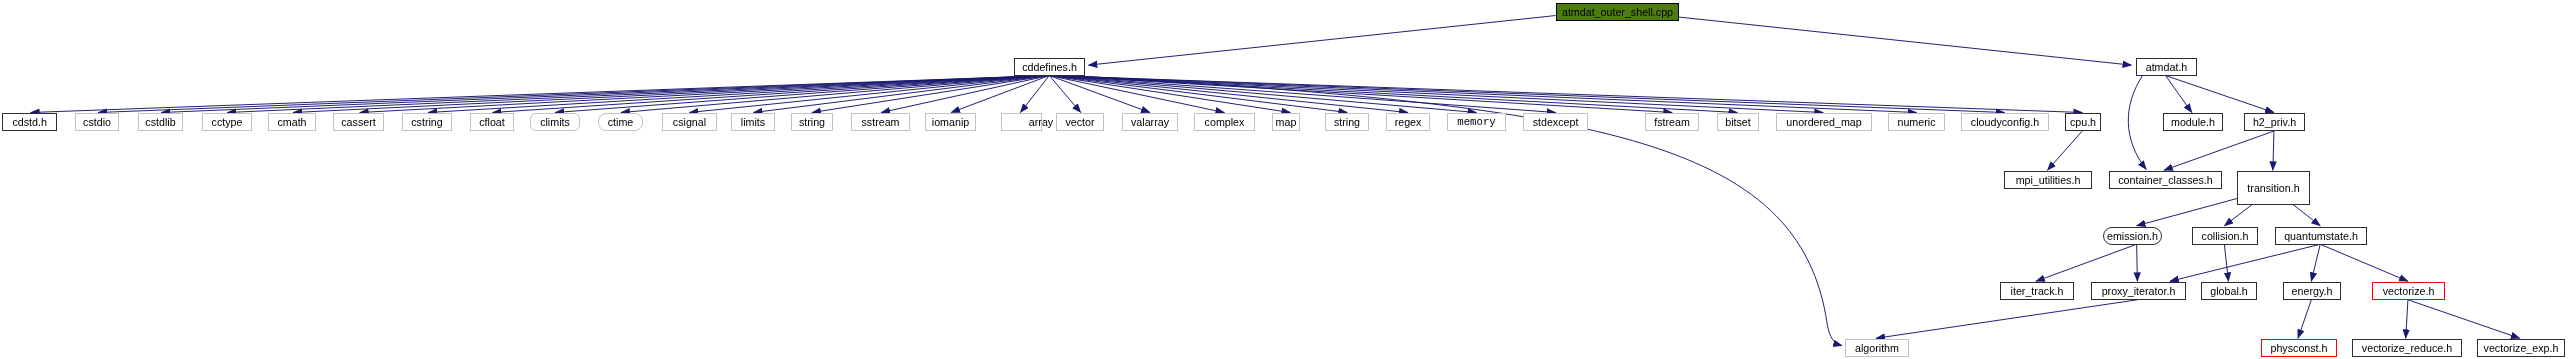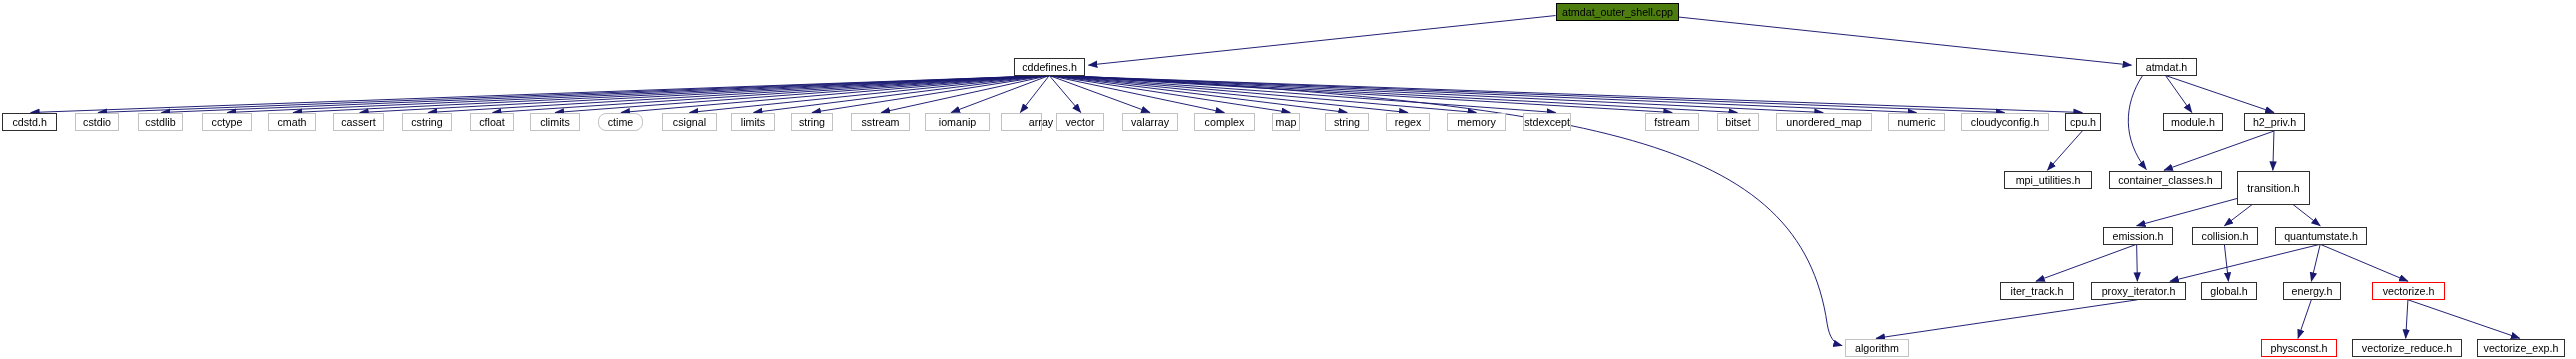--- a/index.html
+++ b/index.html
@@ -84,48 +84,48 @@
       <div class="node doc" style="left: 1014px; top: 58px; width: 71px; height: 18px;">cddefines.h</div>
       <div class="node doc" style="left: 2136px; top: 58px; width: 61px; height: 18px;">atmdat.h</div>
       <div class="node doc" style="left: 2.2px; top: 113px; width: 55px; height: 18px;">cdstd.h</div>
       <div class="node plain" style="left: 75px; top: 113px; width: 44px; height: 18px;">cstdio</div>
       <div class="node plain" style="left: 138px; top: 113px; width: 45px; height: 18px;">cstdlib</div>
       <div class="node plain" style="left: 202px; top: 113px; width: 50px; height: 18px;">cctype</div>
       <div class="node plain" style="left: 268px; top: 113px; width: 48px; height: 18px;">cmath</div>
       <div class="node plain" style="left: 333px; top: 113px; width: 51px; height: 18px;">cassert</div>
       <div class="node plain" style="left: 402px; top: 113px; width: 50px; height: 18px;">cstring</div>
       <div class="node plain" style="left: 470px; top: 113px; width: 44px; height: 18px;">cfloat</div>
-      <div class="node plain" style="left: 530px; top: 113px; width: 50px; height: 18px;">climits</div>
+      <div class="node plain" style="left: 530px; top: 113px; width: 50px; height: 18px; border-radius: 6px;">climits</div>
       <div class="node plain" style="left: 598px; top: 113px; width: 45px; height: 18px; border-radius: 8px;">ctime</div>
       <div class="node plain" style="left: 662px; top: 113px; width: 55px; height: 18px;">csignal</div>
       <div class="node plain" style="left: 731px; top: 113px; width: 44px; height: 18px;">limits</div>
       <div class="node plain" style="left: 791px; top: 113px; width: 42px; height: 18px;">string</div>
       <div class="node plain" style="left: 851px; top: 113px; width: 59px; height: 18px;">sstream</div>
-      <div class="node plain" style="left: 925px; top: 113px; width: 65px; height: 18px;">iomanip</div>
+      <div class="node plain" style="left: 925px; top: 113px; width: 51px; height: 18px;">iomanip</div>
       <div class="node plain" style="left: 1001px; top: 113px; width: 39px; height: 18px; padding-left: 39px;">array</div>
       <div class="node plain" style="left: 1056px; top: 113px; width: 48px; height: 18px;">vector</div>
       <div class="node plain" style="left: 1122px; top: 113px; width: 56px; height: 18px;">valarray</div>
       <div class="node plain" style="left: 1194px; top: 113px; width: 61px; height: 18px;">complex</div>
       <div class="node plain" style="left: 1272px; top: 113px; width: 28px; height: 18px;">map</div>
       <div class="node plain" style="left: 1325px; top: 113px; width: 44px; height: 18px;">string</div>
       <div class="node plain" style="left: 1386px; top: 113px; width: 44px; height: 18px;">regex</div>
-      <div class="node plain" style="left: 1447px; top: 113px; width: 59px; height: 18px;">memory</div>
-      <div class="node plain" style="left: 1523px; top: 113px; width: 48px; height: 18px;">stdexcept</div>
+      <div class="node plain" style="left: 1447px; top: 113px; width: 59px; height: 18px; font-family: Liberation Mono, monospace;">memory</div>
+      <div class="node plain" style="left: 1523px; top: 113px; width: 65px; height: 18px;">stdexcept</div>
       <div class="node plain" style="left: 1645px; top: 113px; width: 54px; height: 18px;">fstream</div>
       <div class="node plain" style="left: 1717px; top: 113px; width: 42px; height: 18px;">bitset</div>
       <div class="node plain" style="left: 1776px; top: 113px; width: 96px; height: 18px;">unordered_map</div>
       <div class="node plain" style="left: 1888px; top: 113px; width: 57px; height: 18px;">numeric</div>
       <div class="node plain" style="left: 1961px; top: 113px; width: 88px; height: 18px;">cloudyconfig.h</div>
       <div class="node doc" style="left: 2065px; top: 113px; width: 36px; height: 18px;">cpu.h</div>
       <div class="node doc" style="left: 2163px; top: 113px; width: 60px; height: 18px;">module.h</div>
       <div class="node doc" style="left: 2244px; top: 113px; width: 61px; height: 18px;">h2_priv.h</div>
       <div class="node doc" style="left: 2004px; top: 171px; width: 88px; height: 18px;">mpi_utilities.h</div>
       <div class="node doc" style="left: 2109px; top: 171px; width: 113px; height: 18px;">container_classes.h</div>
       <div class="node doc" style="left: 2237px; top: 171px; width: 73px; height: 34px;">transition.h</div>
-      <div class="node doc" style="left: 2103px; top: 227px; width: 70px; height: 18px;">emission.h</div>
+      <div class="node doc" style="left: 2103px; top: 227px; width: 59px; height: 18px; border-radius: 9px;">emission.h</div>
       <div class="node doc" style="left: 2192px; top: 227px; width: 66px; height: 18px;">collision.h</div>
       <div class="node doc" style="left: 2275px; top: 227px; width: 92px; height: 18px;">quantumstate.h</div>
       <div class="node doc" style="left: 2000px; top: 282px; width: 74px; height: 18px;">iter_track.h</div>
       <div class="node doc" style="left: 2091px; top: 282px; width: 95px; height: 18px;">proxy_iterator.h</div>
       <div class="node doc" style="left: 2201px; top: 282px; width: 56px; height: 18px;">global.h</div>
       <div class="node doc" style="left: 2283px; top: 282px; width: 58px; height: 18px;">energy.h</div>
       <div class="node red" style="left: 2372px; top: 282px; width: 73px; height: 18px;">vectorize.h</div>
       <div class="node plain" style="left: 1845px; top: 339px; width: 64px; height: 18px;">algorithm</div>
       <div class="node red" style="left: 2261px; top: 339px; width: 76px; height: 18px;">physconst.h</div>
       <div class="node doc" style="left: 2352px; top: 339px; width: 110px; height: 18px;">vectorize_reduce.h</div>

